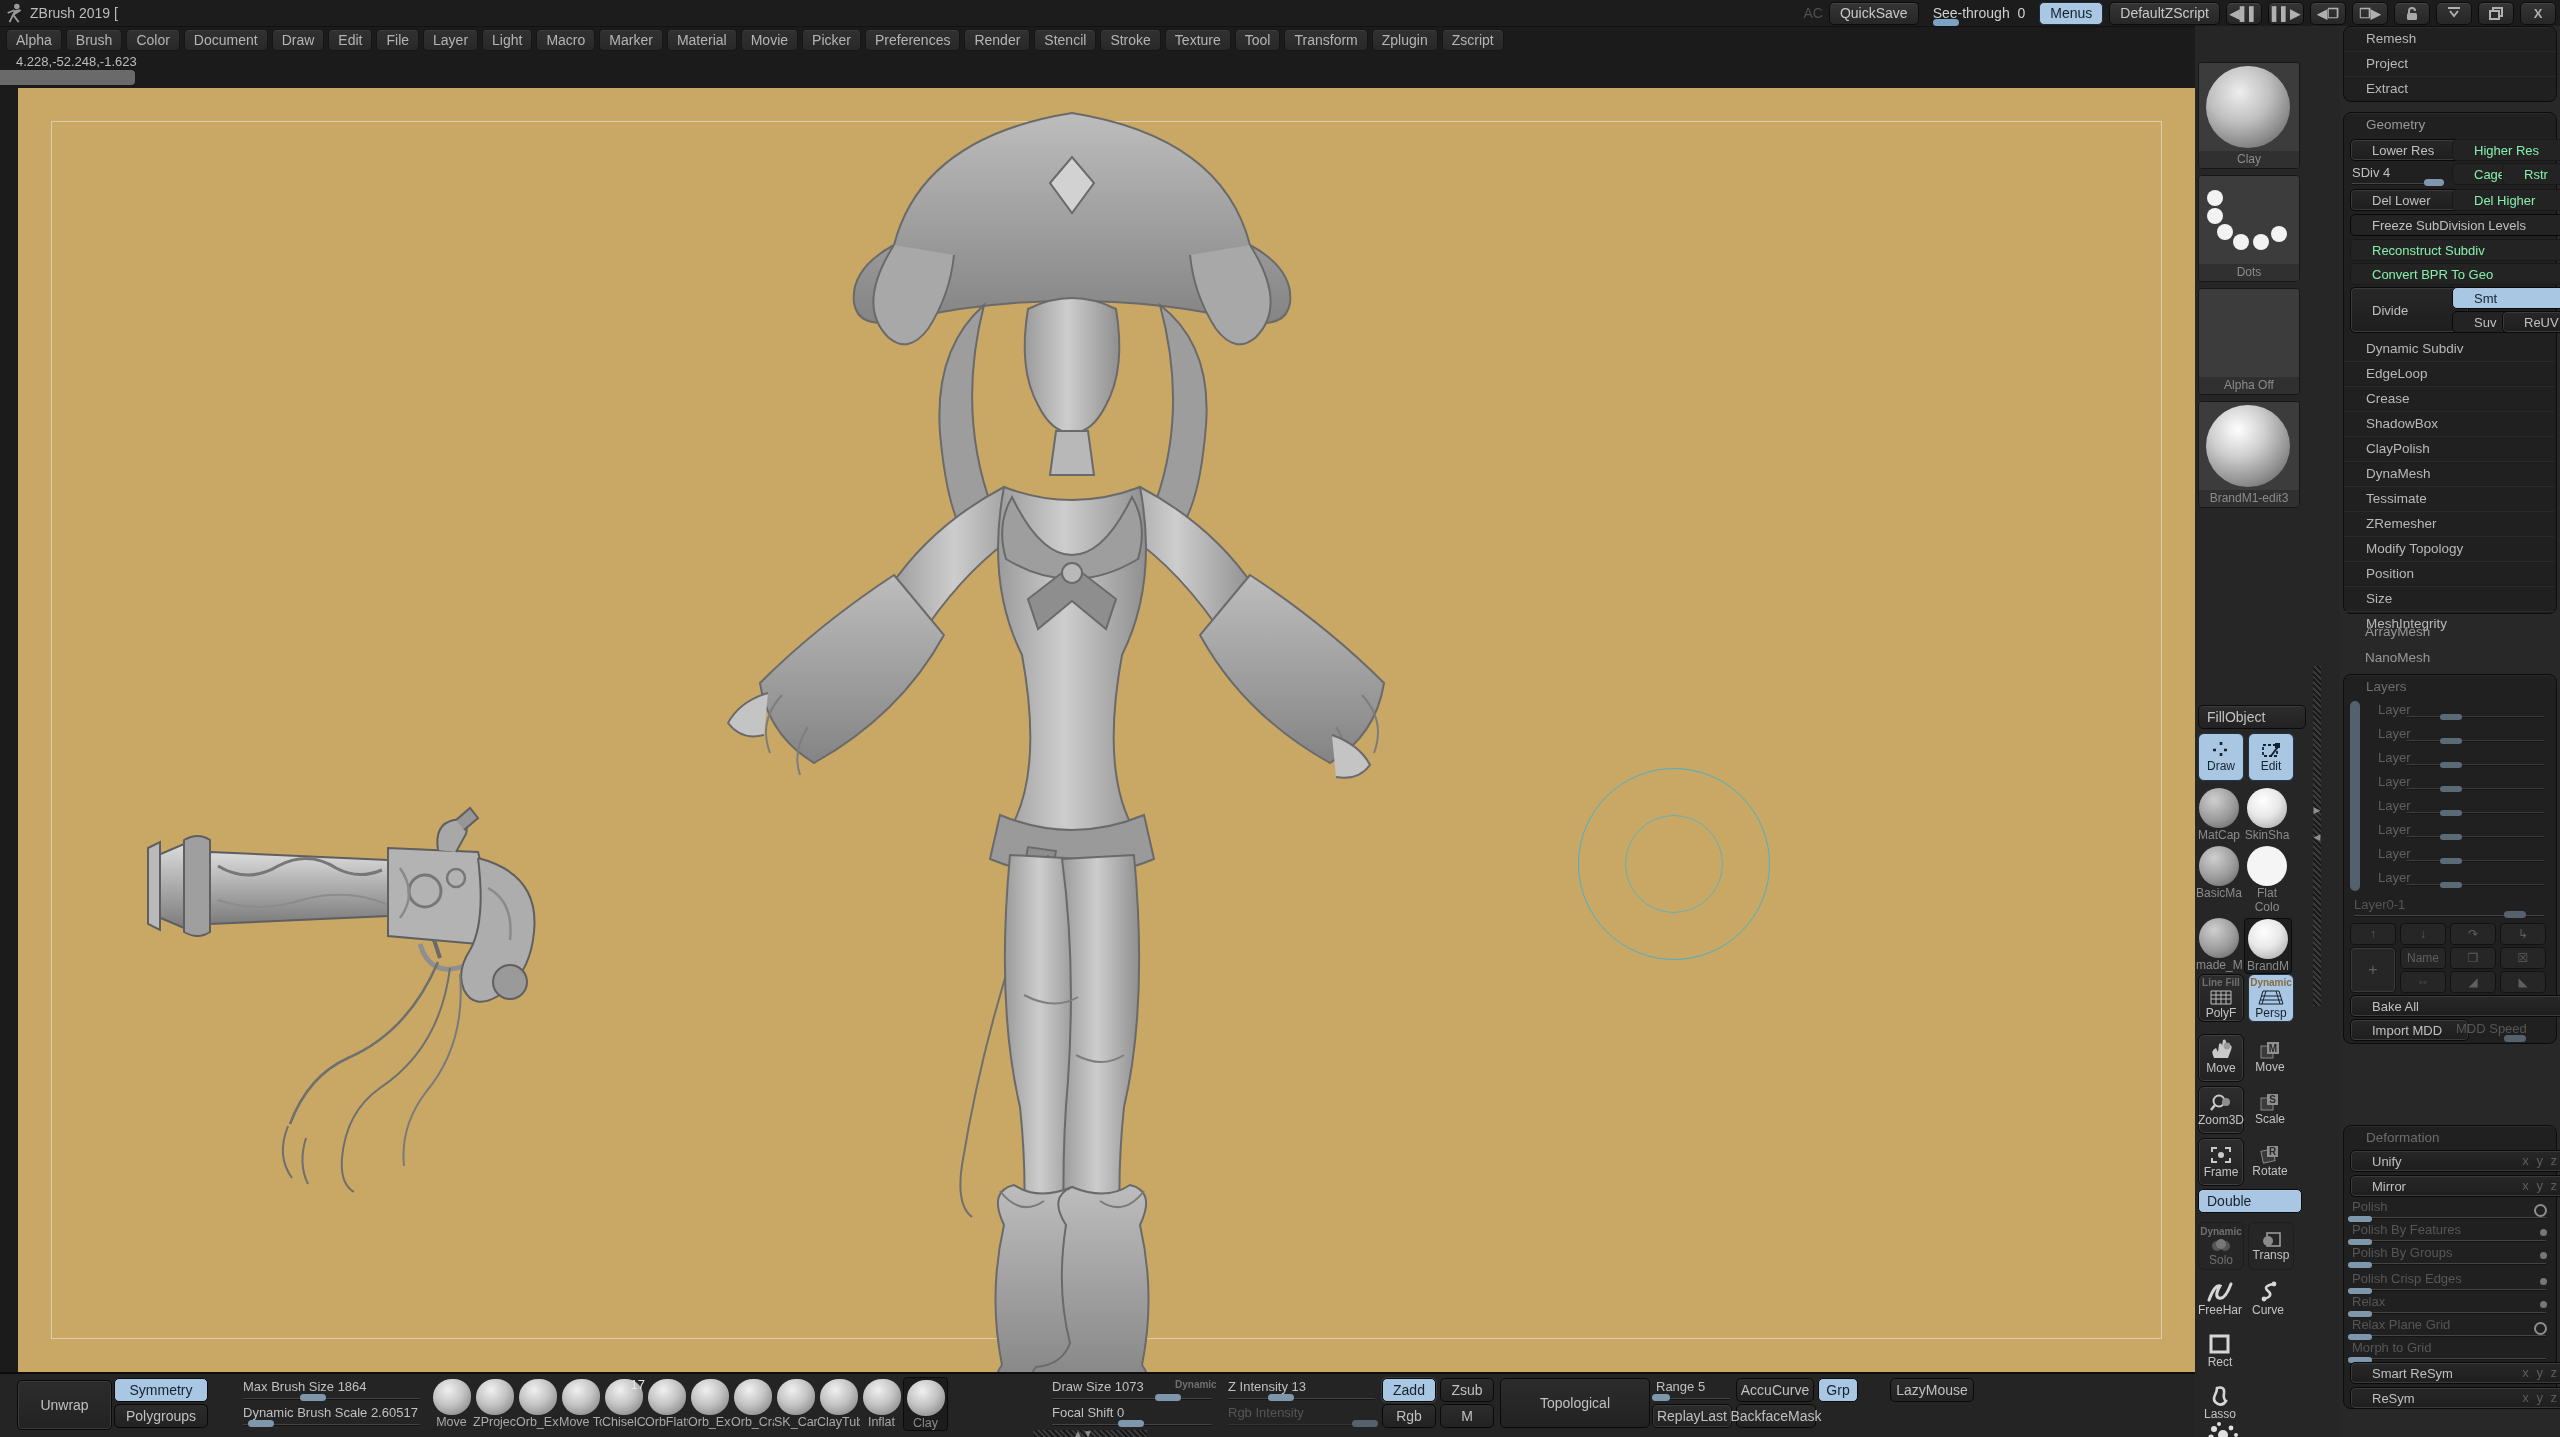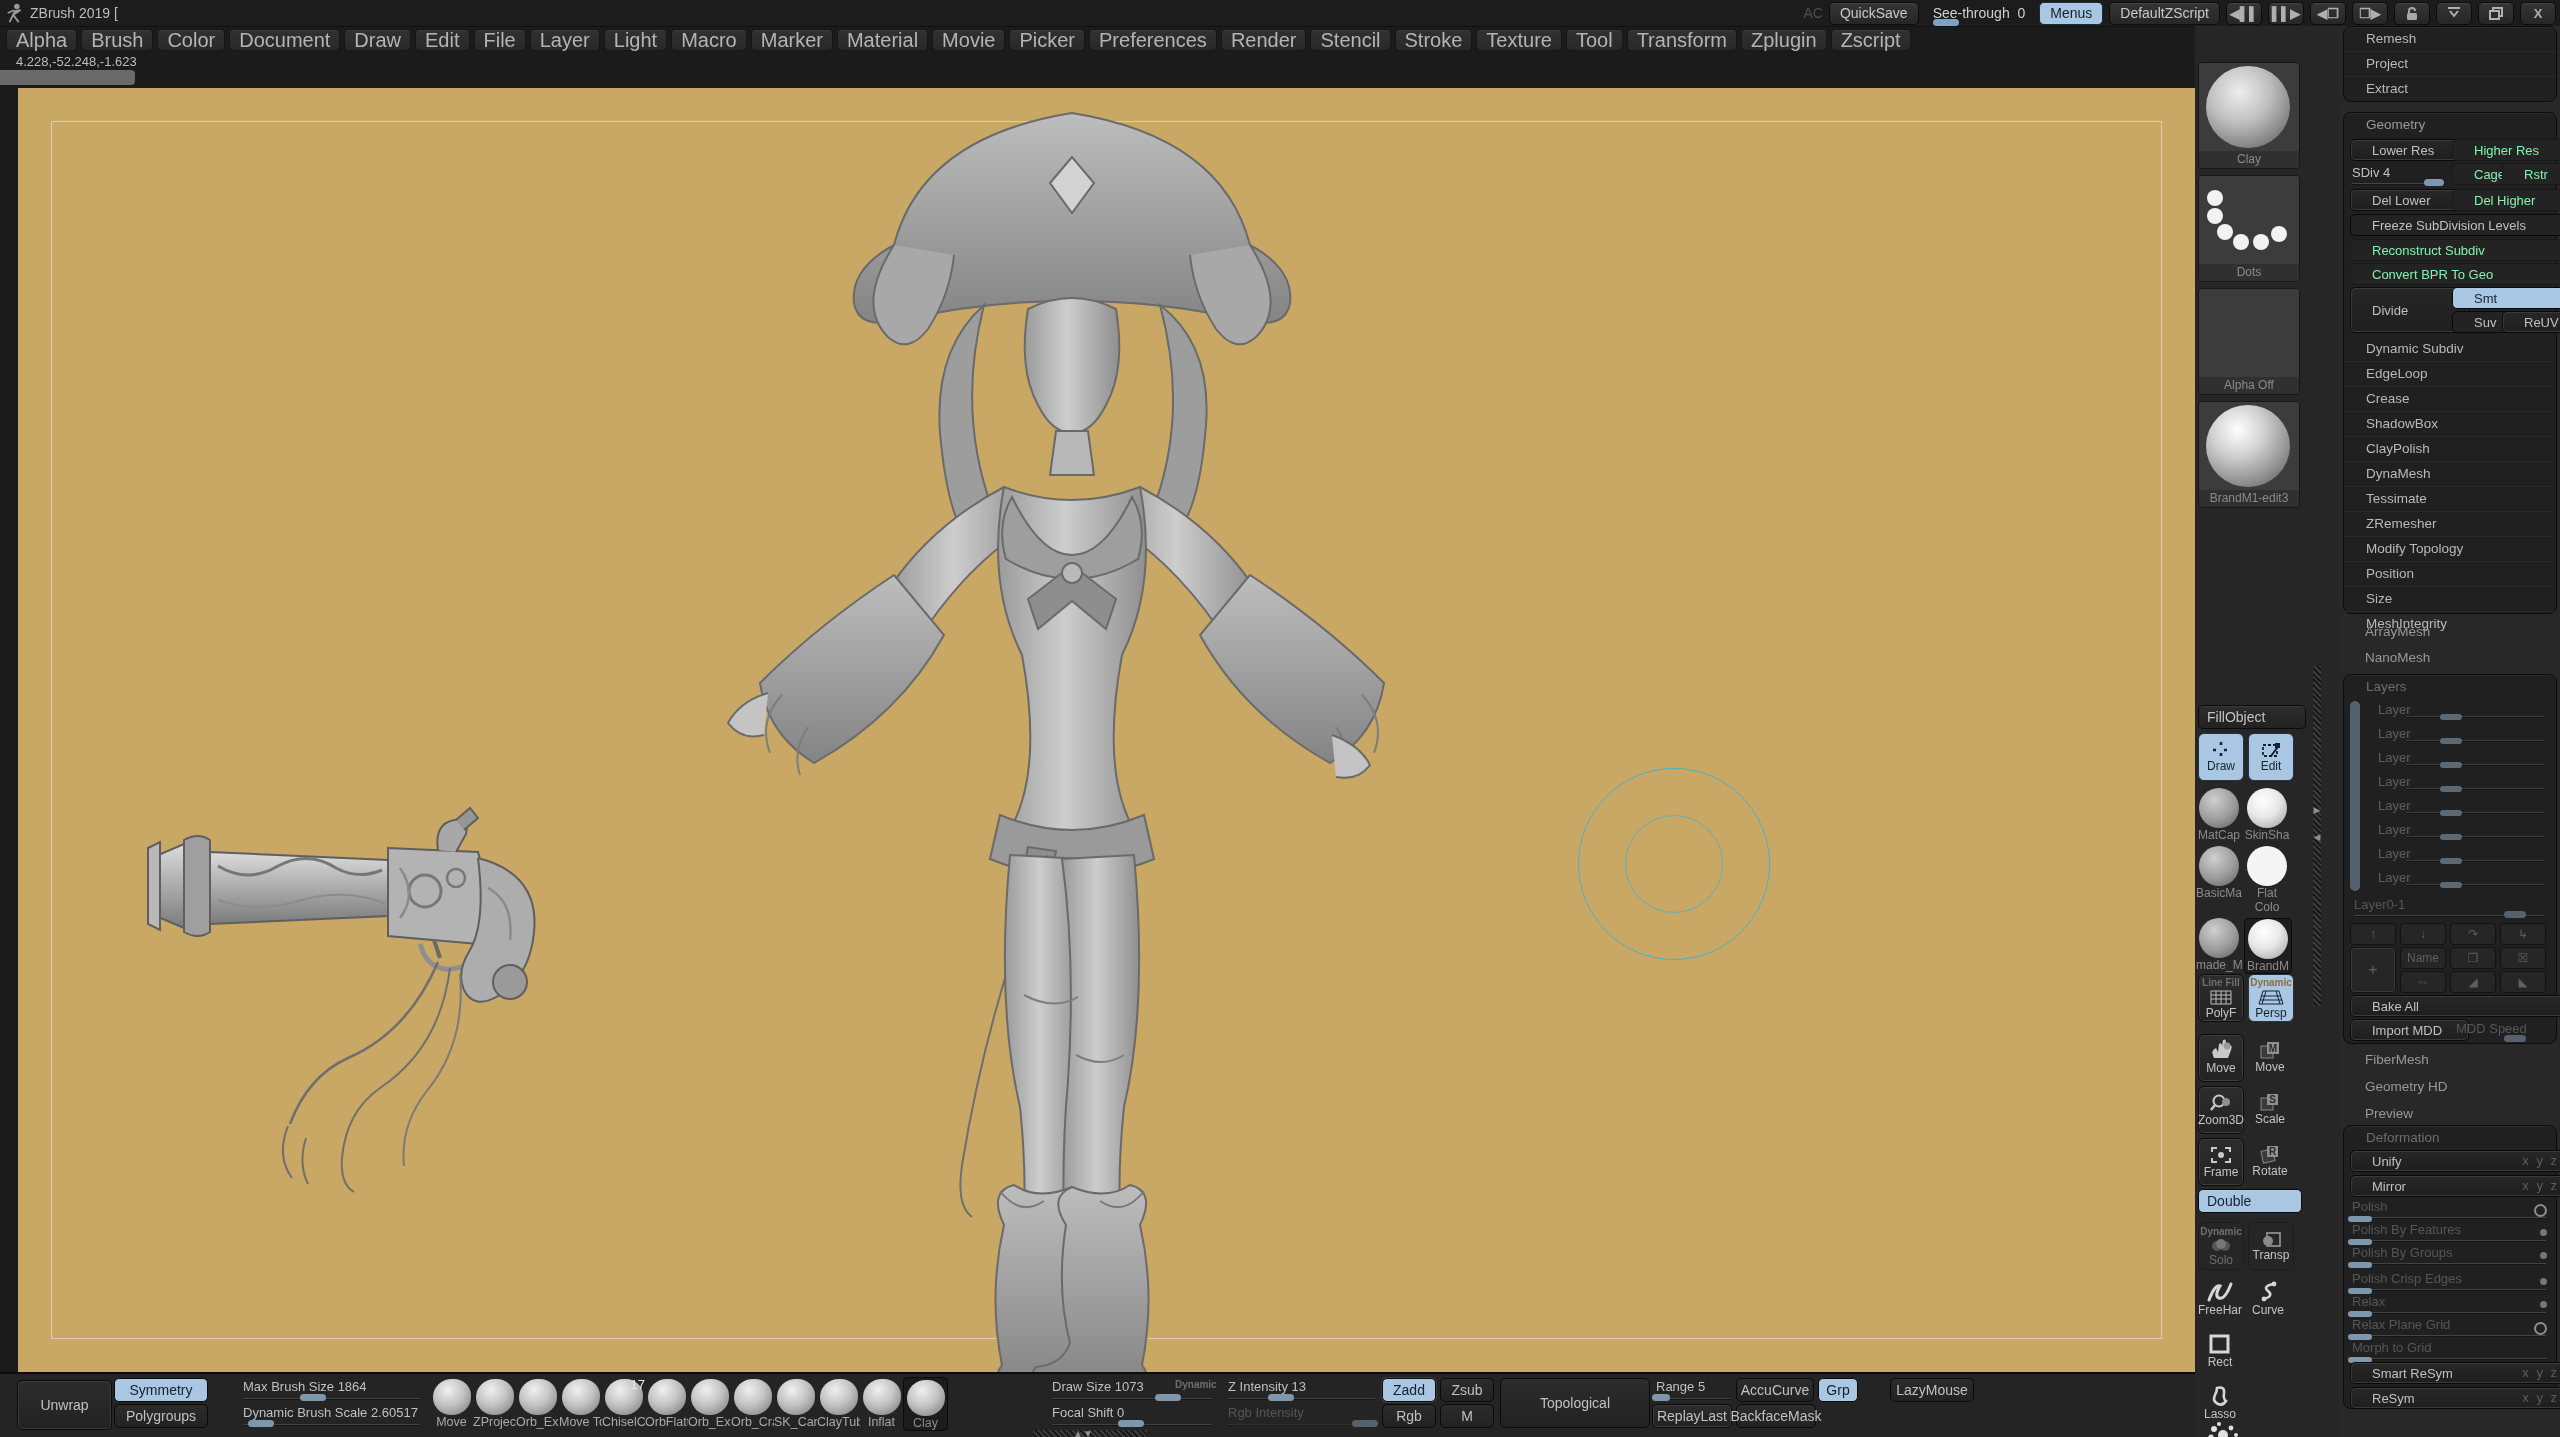--- a/index.html
+++ b/index.html
@@ -19,21 +19,21 @@
           height:21px;padding:0 10px;display:flex;align-items:center;justify-content:center;}
   .tb-btn.icon{width:34px;padding:0;font-size:13px;color:#b0b0b0;font-weight:bold;}
   .tb-btn.blue{background:#a9c7e3;color:#14222e;border-color:#1d2b38;}
   #ac{color:#4f4f4f;font-size:14px;}
   #seethrough{position:relative;padding:0 8px;color:#d0d0d0;font-size:14px;}
   #seethrough .handle{position:absolute;left:8px;bottom:-5px;width:26px;height:7px;border-radius:4px;background:#7da3c4;}
 
   
   #menurow{left:6px;top:29px;height:22px;display:flex;gap:4px;}
   .menu-btn{background:linear-gradient(#313131,#282828);border:1px solid #161616;border-radius:4px;
-            box-shadow:inset 0 1px 0 rgba(255,255,255,.06);color:#b4b4b4;font-size:20px;
+            box-shadow:inset 0 1px 0 rgba(255,255,255,.06);color:#b4b4b4;font-size:14px;
             padding:1px 9px;display:flex;align-items:center;}
   #coords{left:16px;top:54px;color:#bdbdbd;font-size:13px;}
   #docbar{left:0;top:70px;width:135px;height:15px;background:#6a6a6a;border-radius:0 4px 4px 0;}
 
   
   #canvas{left:18px;top:88px;width:2177px;height:1284px;background:#c9a866;}
   #canvas-inner{position:absolute;left:33px;top:33px;right:33px;bottom:33px;
                 border:1px solid rgba(235,235,235,.55);}
   .cursor-ring{position:absolute;border:1.6px solid #4ab0c6;border-radius:50%;}
 
@@ -664,26 +664,20 @@
     <div class="lgrid-btn" style="position:absolute;left:156px;top:272px;width:44px;height:20px">☒</div>
     <div class="lgrid-btn" style="position:absolute;left:56px;top:296px;width:44px;height:20px">◦◦</div>
     <div class="lgrid-btn" style="position:absolute;left:106px;top:296px;width:44px;height:20px">◢</div>
     <div class="lgrid-btn" style="position:absolute;left:156px;top:296px;width:44px;height:20px">◣</div>
     <div class="pbtn" style="left:6px;top:320px;width:194px;height:20px">Bake All</div>
     <div class="pbtn" style="left:6px;top:344px;width:96px;height:20px">Import MDD</div>
     <span class="slider-lab dim" style="left:112px;top:346px">MDD Speed</span>
     <div class="handle dim" style="left:160px;top:360px;width:22px"></div>
   </div>
 
-  <div style="position:absolute;left:3px;top:1022px;width:212px">
-    <div class="sec-head" style="height:21px">FiberMesh</div>
-      <div class="sec-head" style="height:21px">Geometry HD</div>
-      <div class="sec-head" style="height:21px">Preview</div>
-      <div class="sec-head" style="height:21px">Surface</div>
-  </div>
 
   <div class="group" style="top:1099px;height:282px">
     <div class="sec-head" style="color:#6d6d6d">Deformation</div>
     <div style="position:absolute;left:0;top:24px;width:210px">
 
         <div class="pbtn" style="position:relative;left:6px;width:192px;height:20px;margin-bottom:3px">
           <span>Unify</span>
           <span class="xyz">x y z</span>
         </div>
 

